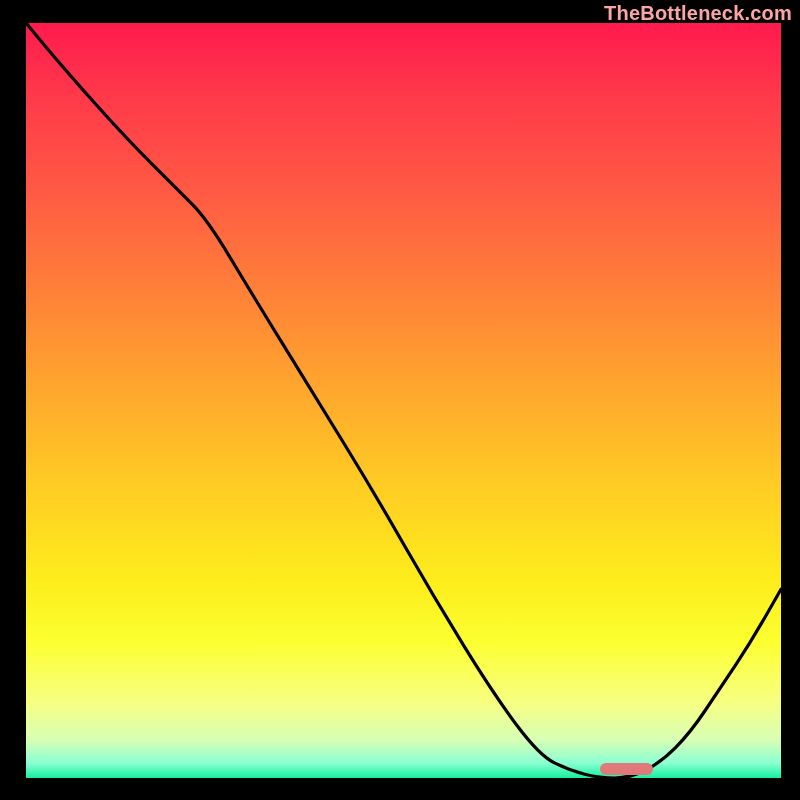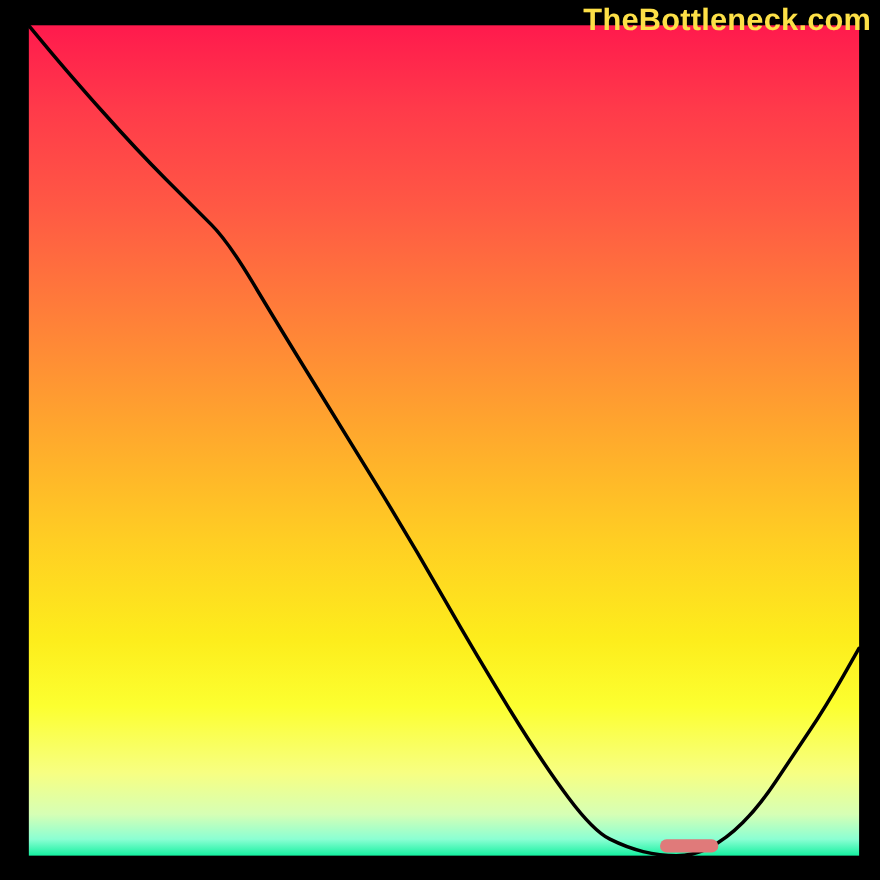--- a/index.html
+++ b/index.html
@@ -65,22 +65,22 @@
   .marker {
     position: absolute;
     height: 12px;
     border-radius: 6px;
     background: #e07a7a;
   }
   .watermark {
     position: absolute;
     top: 2px;
     right: 8px;
-    color: #fde047;
-    font-size: 28px;
+    color: #fca5a5;
+    font-size: 20px;
     font-weight: 600;
     letter-spacing: 0.2px;
     user-select: none;
   }
 </style>
 </head>
 <body>
 
 <div class="stage">
   <div class="plot-area"></div>

